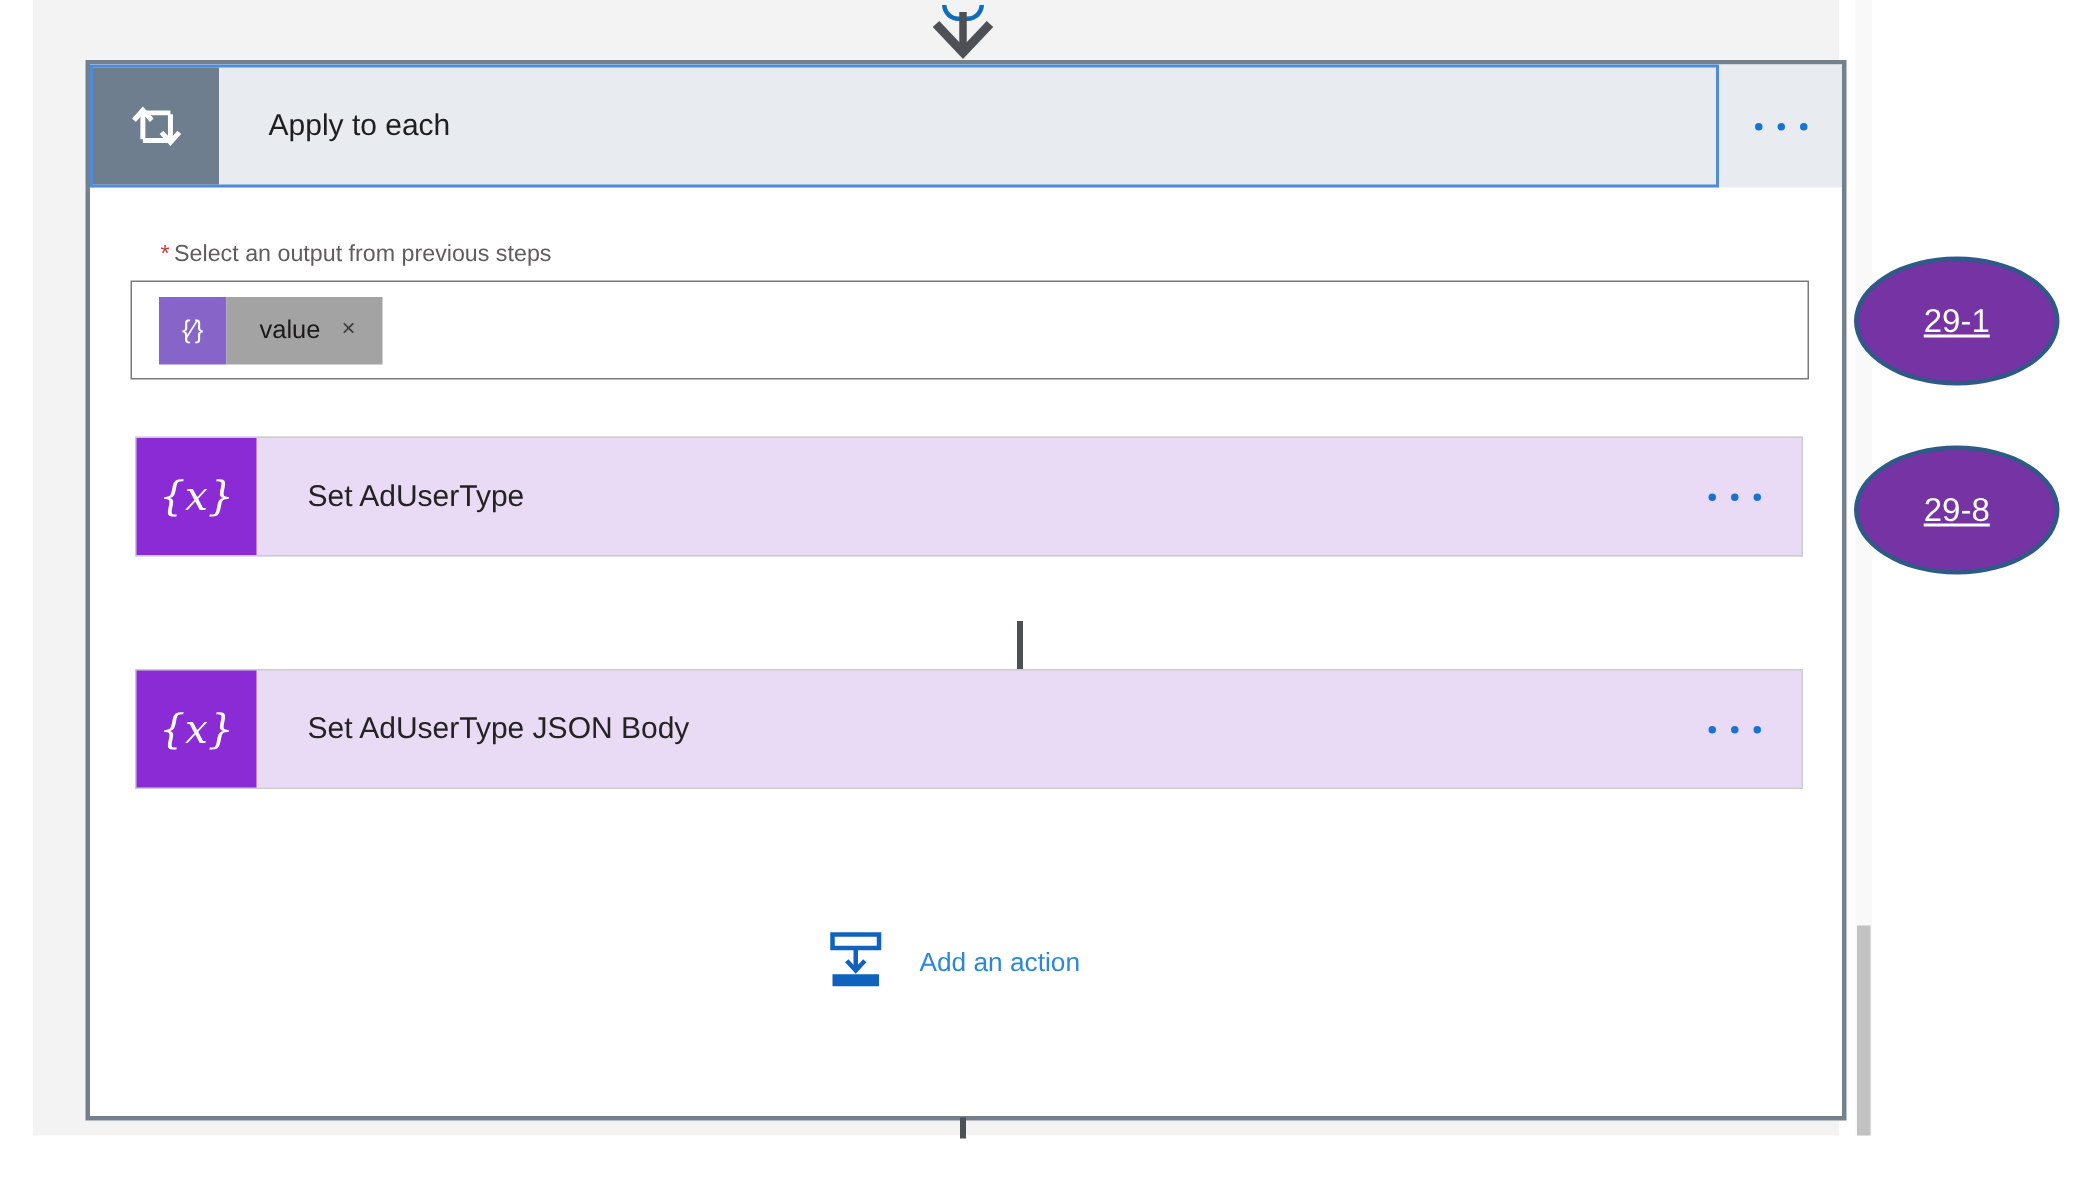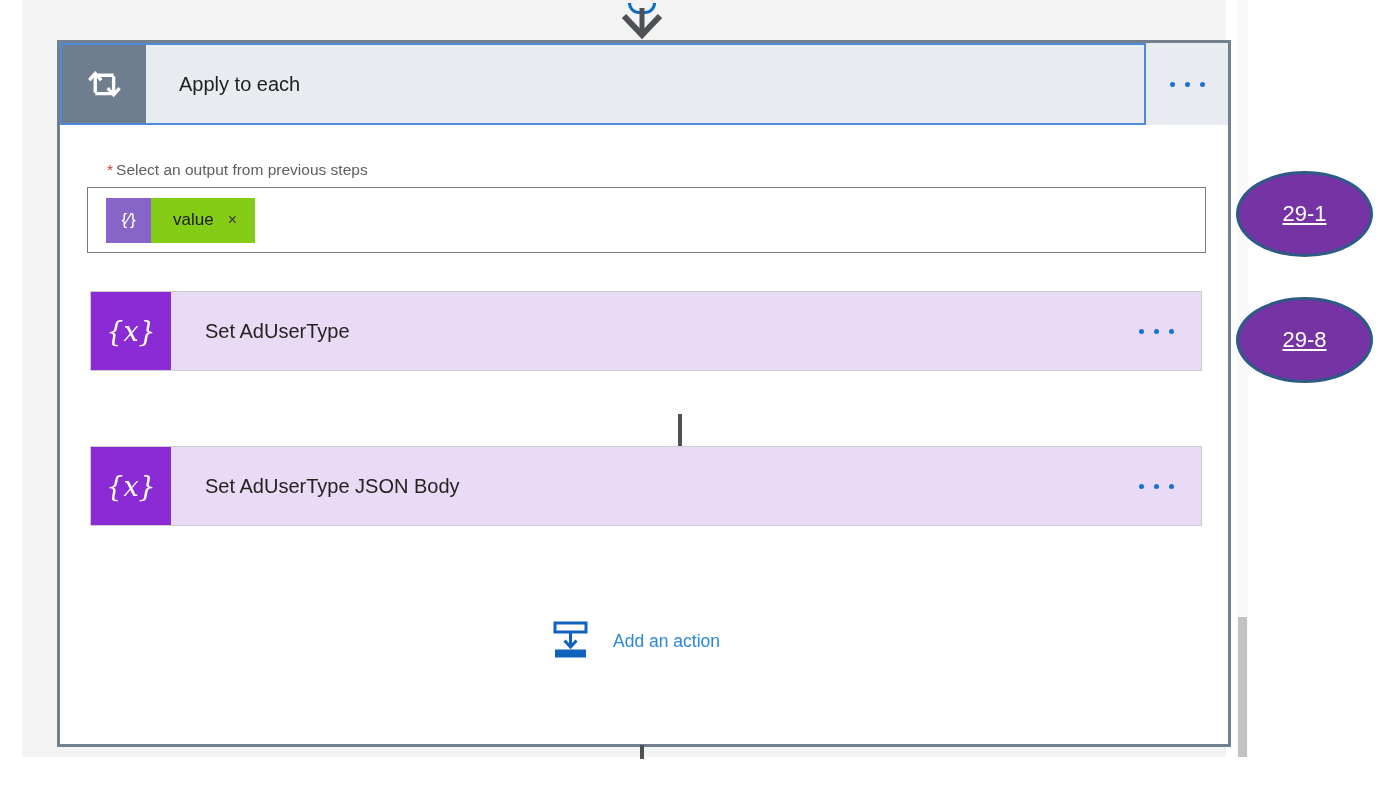--- a/index.html
+++ b/index.html
@@ -37,21 +37,21 @@
 
   
   .field-label { position:absolute; left:27px; top:118px; font-size:15.5px; color:#605e5c;margin-left:20px; }
   .field-label .req { color:#d13438; margin-right:3px; }
   .token-input { position:absolute; left:27px; top:144px; width:1119px; height:66px;
                  background:#ffffff; border:1.5px solid #7a7a78; display:flex; align-items:center;
                  padding-left:18px; cursor:text; }
   .token { display:flex; align-items:stretch; height:45px; }
   .token-icon { width:45px; background:#8764c8; color:#ffffff; display:flex; align-items:center;
                 justify-content:center; font-size:17px; }
-  .token-body { background:#84cc16; display:flex; align-items:center; padding:0 18px 0 22px; }
+  .token-body { background:#a3a3a3; display:flex; align-items:center; padding:0 18px 0 22px; }
   .token-text { font-size:17px; color:#1b1a19; }
   .token-x { margin-left:14px; font-size:16px; color:#3b3b3b; cursor:pointer; line-height:1; }
 
   
   .action-card { position:absolute; left:30px; width:1112px; height:80px; background:#e9dbf5;
                  border:1px solid #cccccc; display:flex; align-items:stretch; cursor:pointer; }
   .card-1 { top:248px; }
   .card-2 { top:403px; }
   .action-icon { width:80px; background:#8a2bd5; color:#ffffff; display:flex; align-items:center;
                  justify-content:center; font-size:27px; font-family:"DejaVu Serif", serif;

